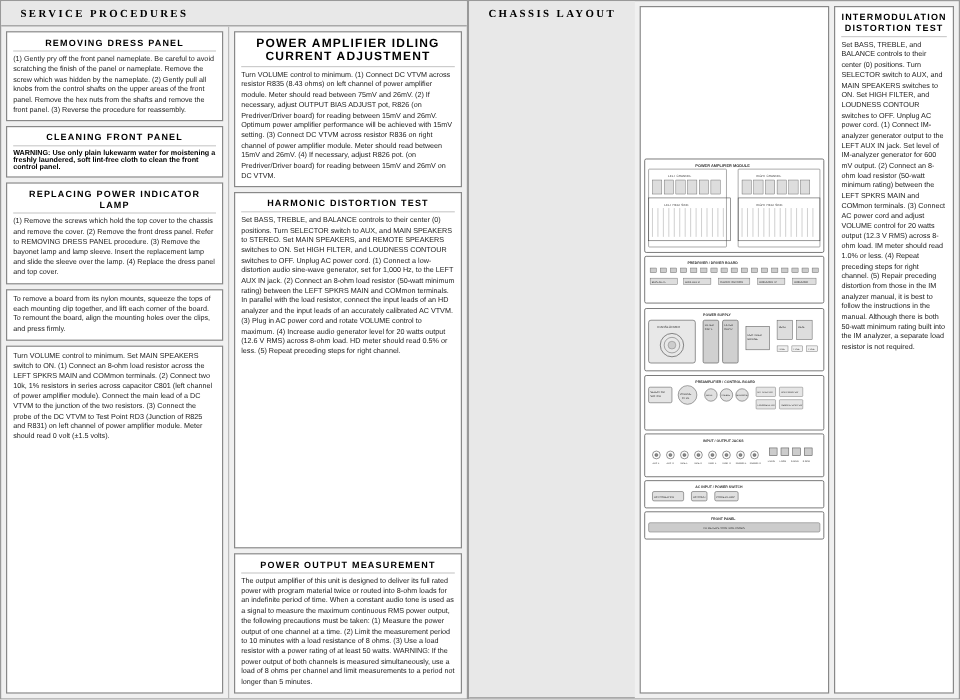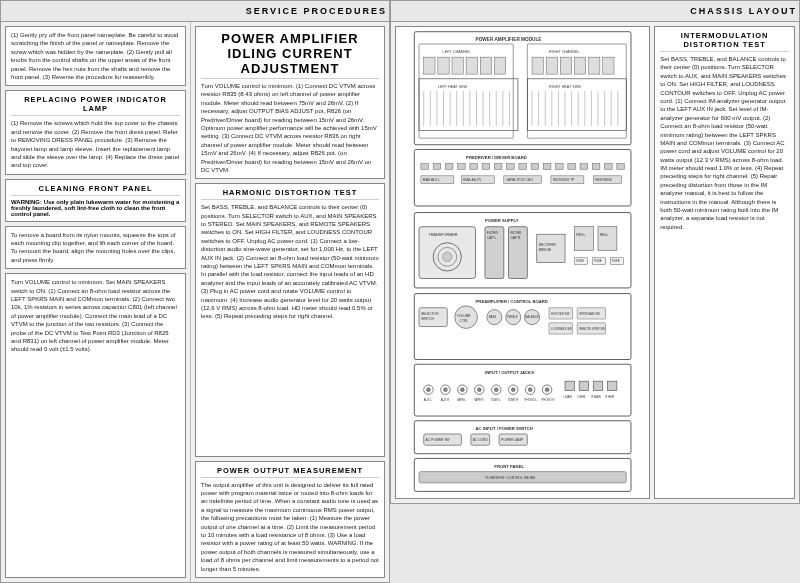--- a/index.html
+++ b/index.html
@@ -19,34 +19,34 @@
     .left-panel {
       width: 390px;
       height: 583px;
       background: #f0f0f0;
       border: 1px solid #999;
       display: flex;
       flex-direction: column;
     }
     .right-panel {
       width: 410px;
-      height: 504px;
+      height: 583px;
       background: #f0f0f0;
       border: 1px solid #999;
       display: flex;
-      flex-direction: column;
     }
     .panel-header {
-      text-align: right;
+      text-align: left;
       font-size: 9px;
       font-weight: bold;
       letter-spacing: 2px;
-      padding: 5px 2px;
+      padding: 5px 16px;
       border-bottom: 1px solid #999;
       background: #e8e8e8;
+      font-family: Liberation Serif, serif;
     }
     .panel-content {
       display: flex;
       flex: 1;
       overflow: hidden;
     }
     .left-col {
       width: 190px;
       border-right: 1px solid #bbb;
       padding: 4px;
@@ -93,54 +93,55 @@
 
 <div class="main-container">
 
   <div class="left-panel">
     <div class="panel-header">SERVICE  PROCEDURES</div>
     <div class="panel-content">
 
       <div class="left-col">
 
         <div class="section-box">
+          <div class="section-title">REMOVING DRESS PANEL</div>
           <div class="section-text">(1) Gently pry off the front panel nameplate. Be careful to avoid scratching the finish of the panel or nameplate. Remove the screw which was hidden by the nameplate.
 (2) Gently pull all knobs from the control shafts on the upper areas of the front panel. Remove the hex nuts from the shafts and remove the front panel.
 (3) Reverse the procedure for reassembly.</div>
+        </div>
+
+        <div class="section-box">
+          <div class="section-title">CLEANING FRONT PANEL</div>
+          <div class="warning-text">WARNING: Use only plain lukewarm water for moistening a freshly laundered, soft lint-free cloth to clean the front control panel.</div>
         </div>
 
         <div class="section-box">
           <div class="section-title">REPLACING POWER INDICATOR LAMP</div>
           <div class="section-text">(1) Remove the screws which hold the top cover to the chassis and remove the cover.
 (2) Remove the front dress panel. Refer to REMOVING DRESS PANEL procedure.
 (3) Remove the bayonet lamp and lamp sleeve. Insert the replacement lamp and slide the sleeve over the lamp.
 (4) Replace the dress panel and top cover.</div>
         </div>
 
         <div class="section-box">
-          <div class="section-title">CLEANING FRONT PANEL</div>
-          <div class="warning-text">WARNING: Use only plain lukewarm water for moistening a freshly laundered, soft lint-free cloth to clean the front control panel.</div>
-        </div>
-
-        <div class="section-box">
           <div class="section-text">To remove a board from its nylon mounts, squeeze the tops of each mounting clip together, and lift each corner of the board. To remount the board, align the mounting holes over the clips, and press firmly.</div>
         </div>
 
         <div class="section-box" style="flex:1">
           <div class="section-text">Turn VOLUME control to minimum. Set MAIN SPEAKERS switch to ON.
 (1) Connect an 8-ohm load resistor across the LEFT SPKRS MAIN and COMmon terminals.
 (2) Connect two 10k, 1% resistors in series across capacitor C801 (left channel of power amplifier module). Connect the main lead of a DC VTVM to the junction of the two resistors.
 (3) Connect the probe of the DC VTVM to Test Point RD3 (Junction of R825 and R831) on left channel of power amplifier module. Meter should read 0 volt (±1.5 volts).</div>
         </div>
       </div>
 
       <div class="right-col">
 
         <div class="section-box">
-          <div class="section-title" style="font-size:13px; letter-spacing:1px; font-weight:bold; text-align:center; text-transform:uppercase; border-bottom:1px solid #ccc; padding-bottom:2px; margin-bottom:3px;">POWER AMPLIFIER IDLING CURRENT ADJUSTMENT</div>
+          <div class="section-title" style="font-size:10px; letter-spacing:1px; font-weight:bold; text-align:center; text-transform:uppercase; border-bottom:1px solid #ccc; padding-bottom:2px; margin-bottom:3px;">POWER AMPLIFIER IDLING CURRENT ADJUSTMENT</div>
           <div class="section-text">Turn VOLUME control to minimum.
 (1) Connect DC VTVM across resistor R835 (8.43 ohms) on left channel of power amplifier module. Meter should read between 75mV and 26mV.
 (2) If necessary, adjust OUTPUT BIAS ADJUST pot, R826 (on Predriver/Driver board) for reading between 15mV and 26mV. Optimum power amplifier performance will be achieved with 15mV setting.
 (3) Connect DC VTVM across resistor R836 on right channel of power amplifier module. Meter should read between 15mV and 26mV.
 (4) If necessary, adjust R826 pot. (on Predriver/Driver board) for reading between 15mV and 26mV on DC VTVM.</div>
         </div>
 
         <div class="section-box" style="flex:1">
           <div class="section-title">HARMONIC DISTORTION TEST</div>
           <div class="section-text">Set BASS, TREBLE, and BALANCE controls to their center (0) positions. Turn SELECTOR switch to AUX, and MAIN SPEAKERS to STEREO. Set MAIN SPEAKERS, and REMOTE SPEAKERS switches to ON. Set HIGH FILTER, and LOUDNESS CONTOUR switches to OFF. Unplug AC power cord.

